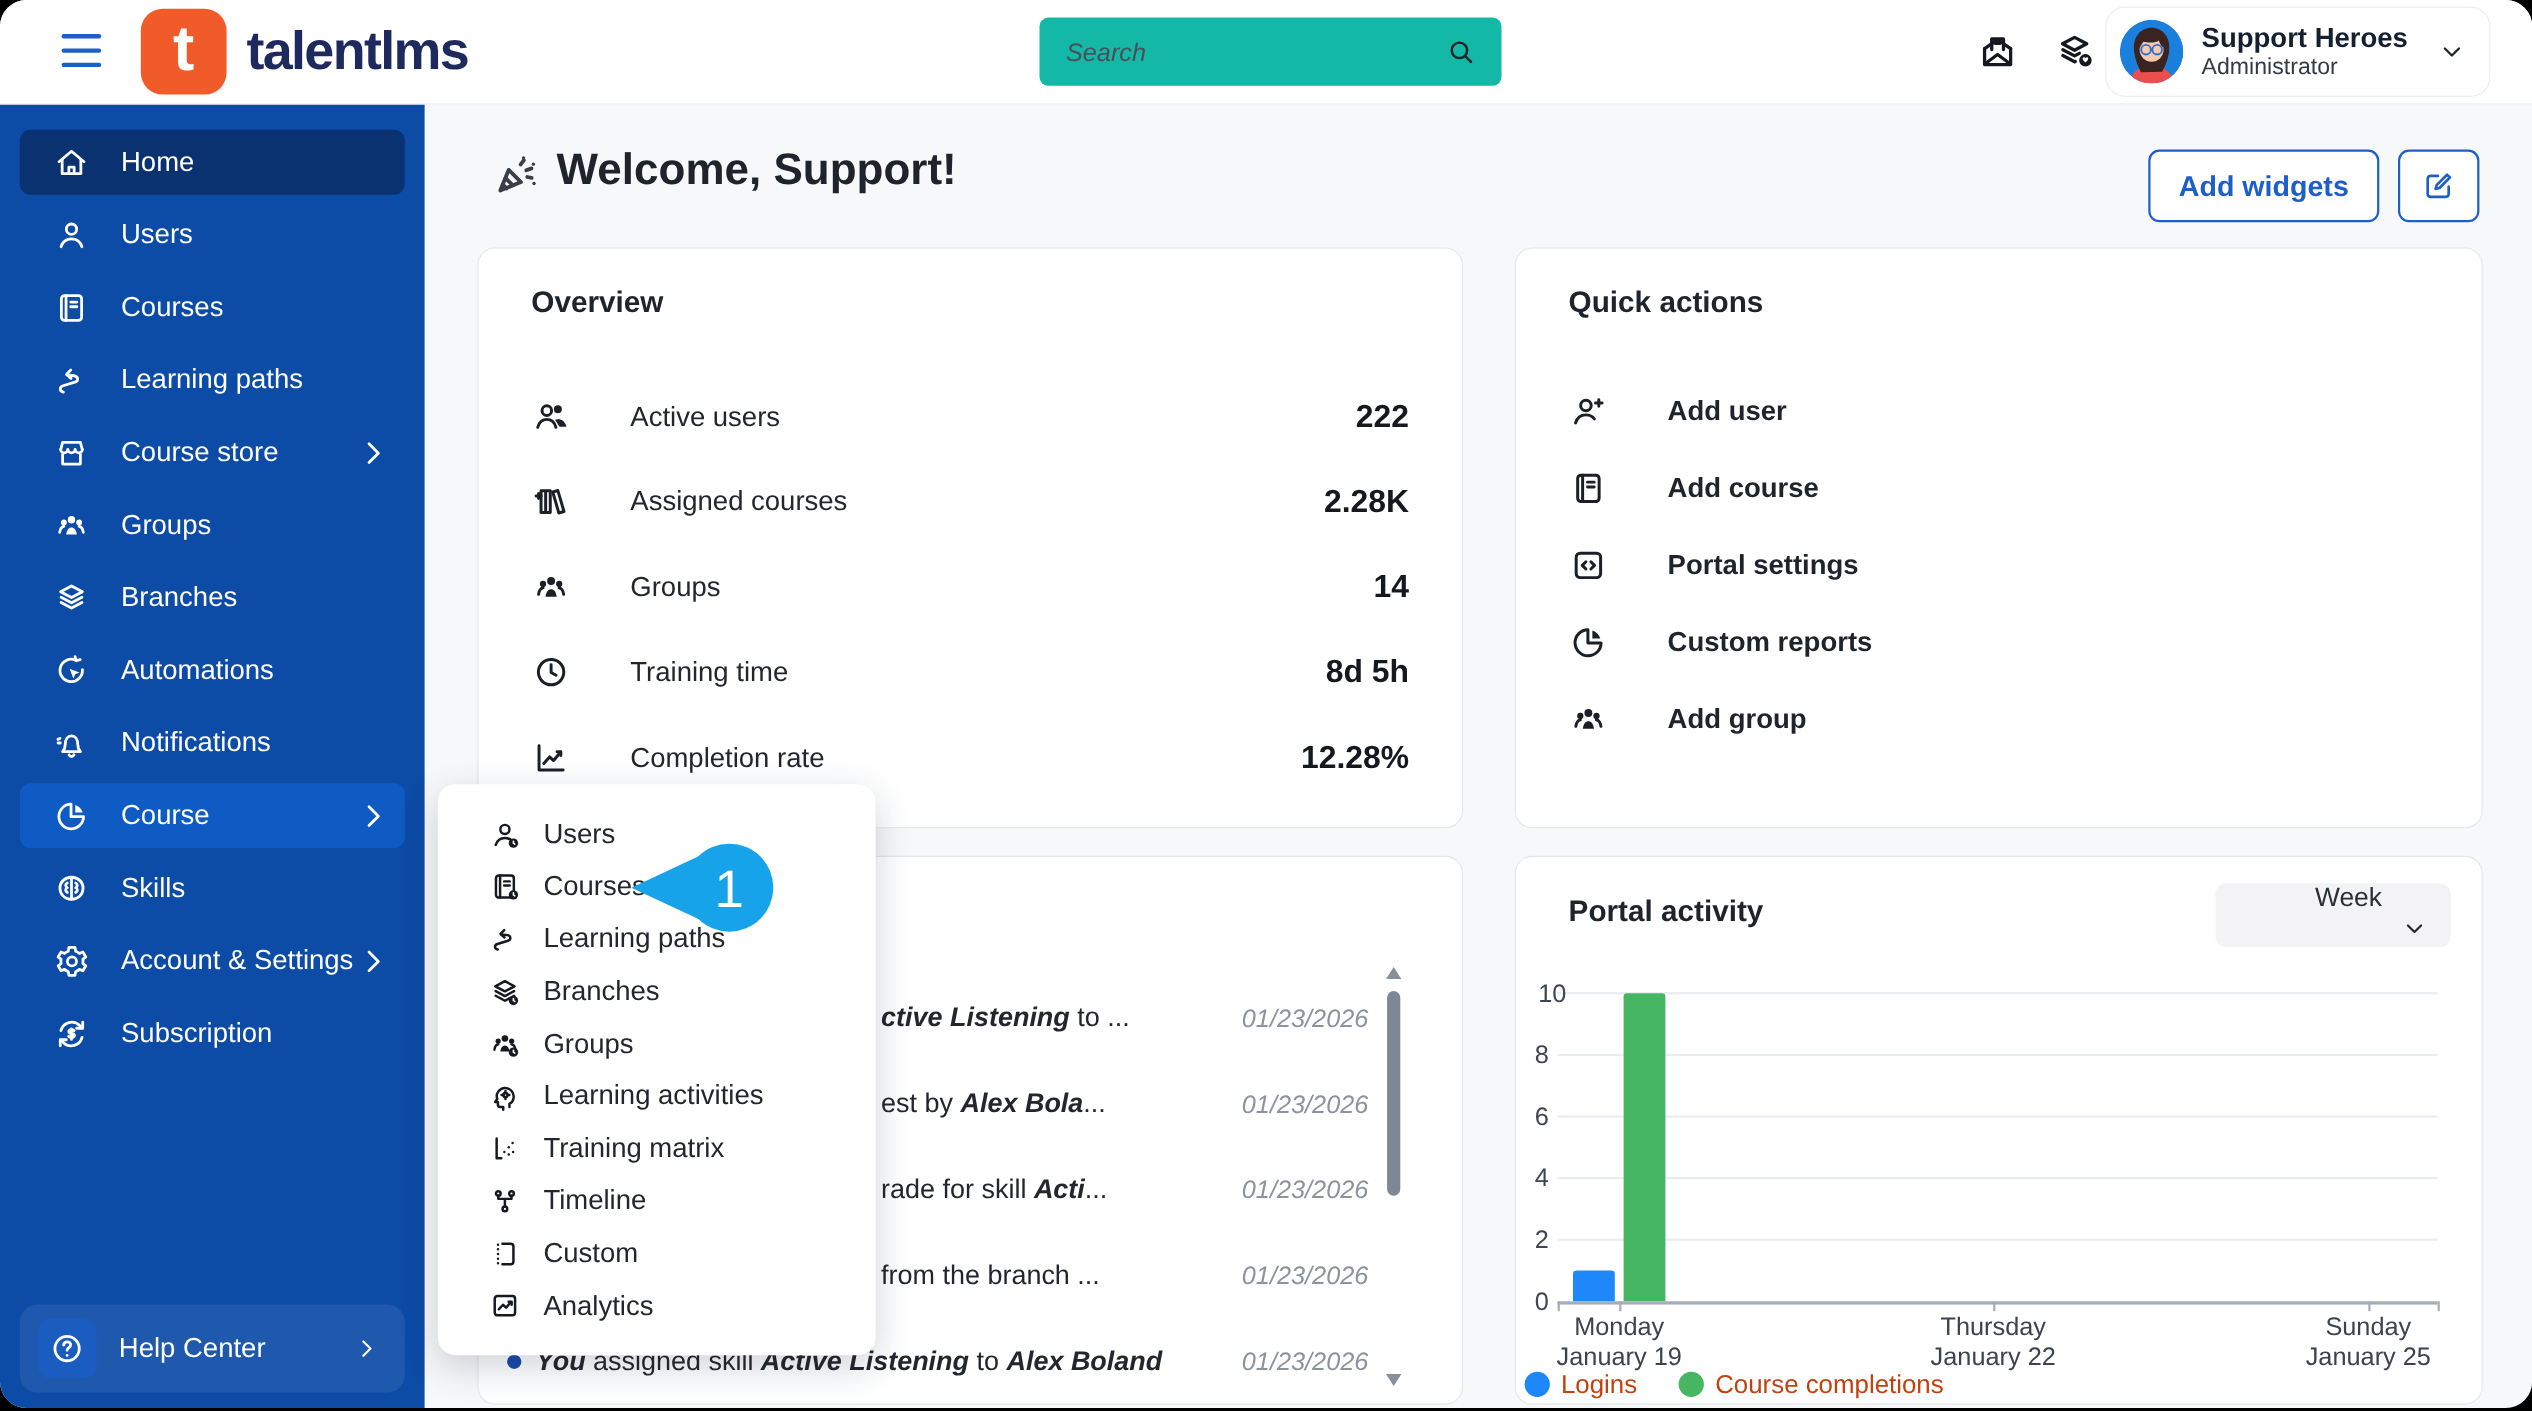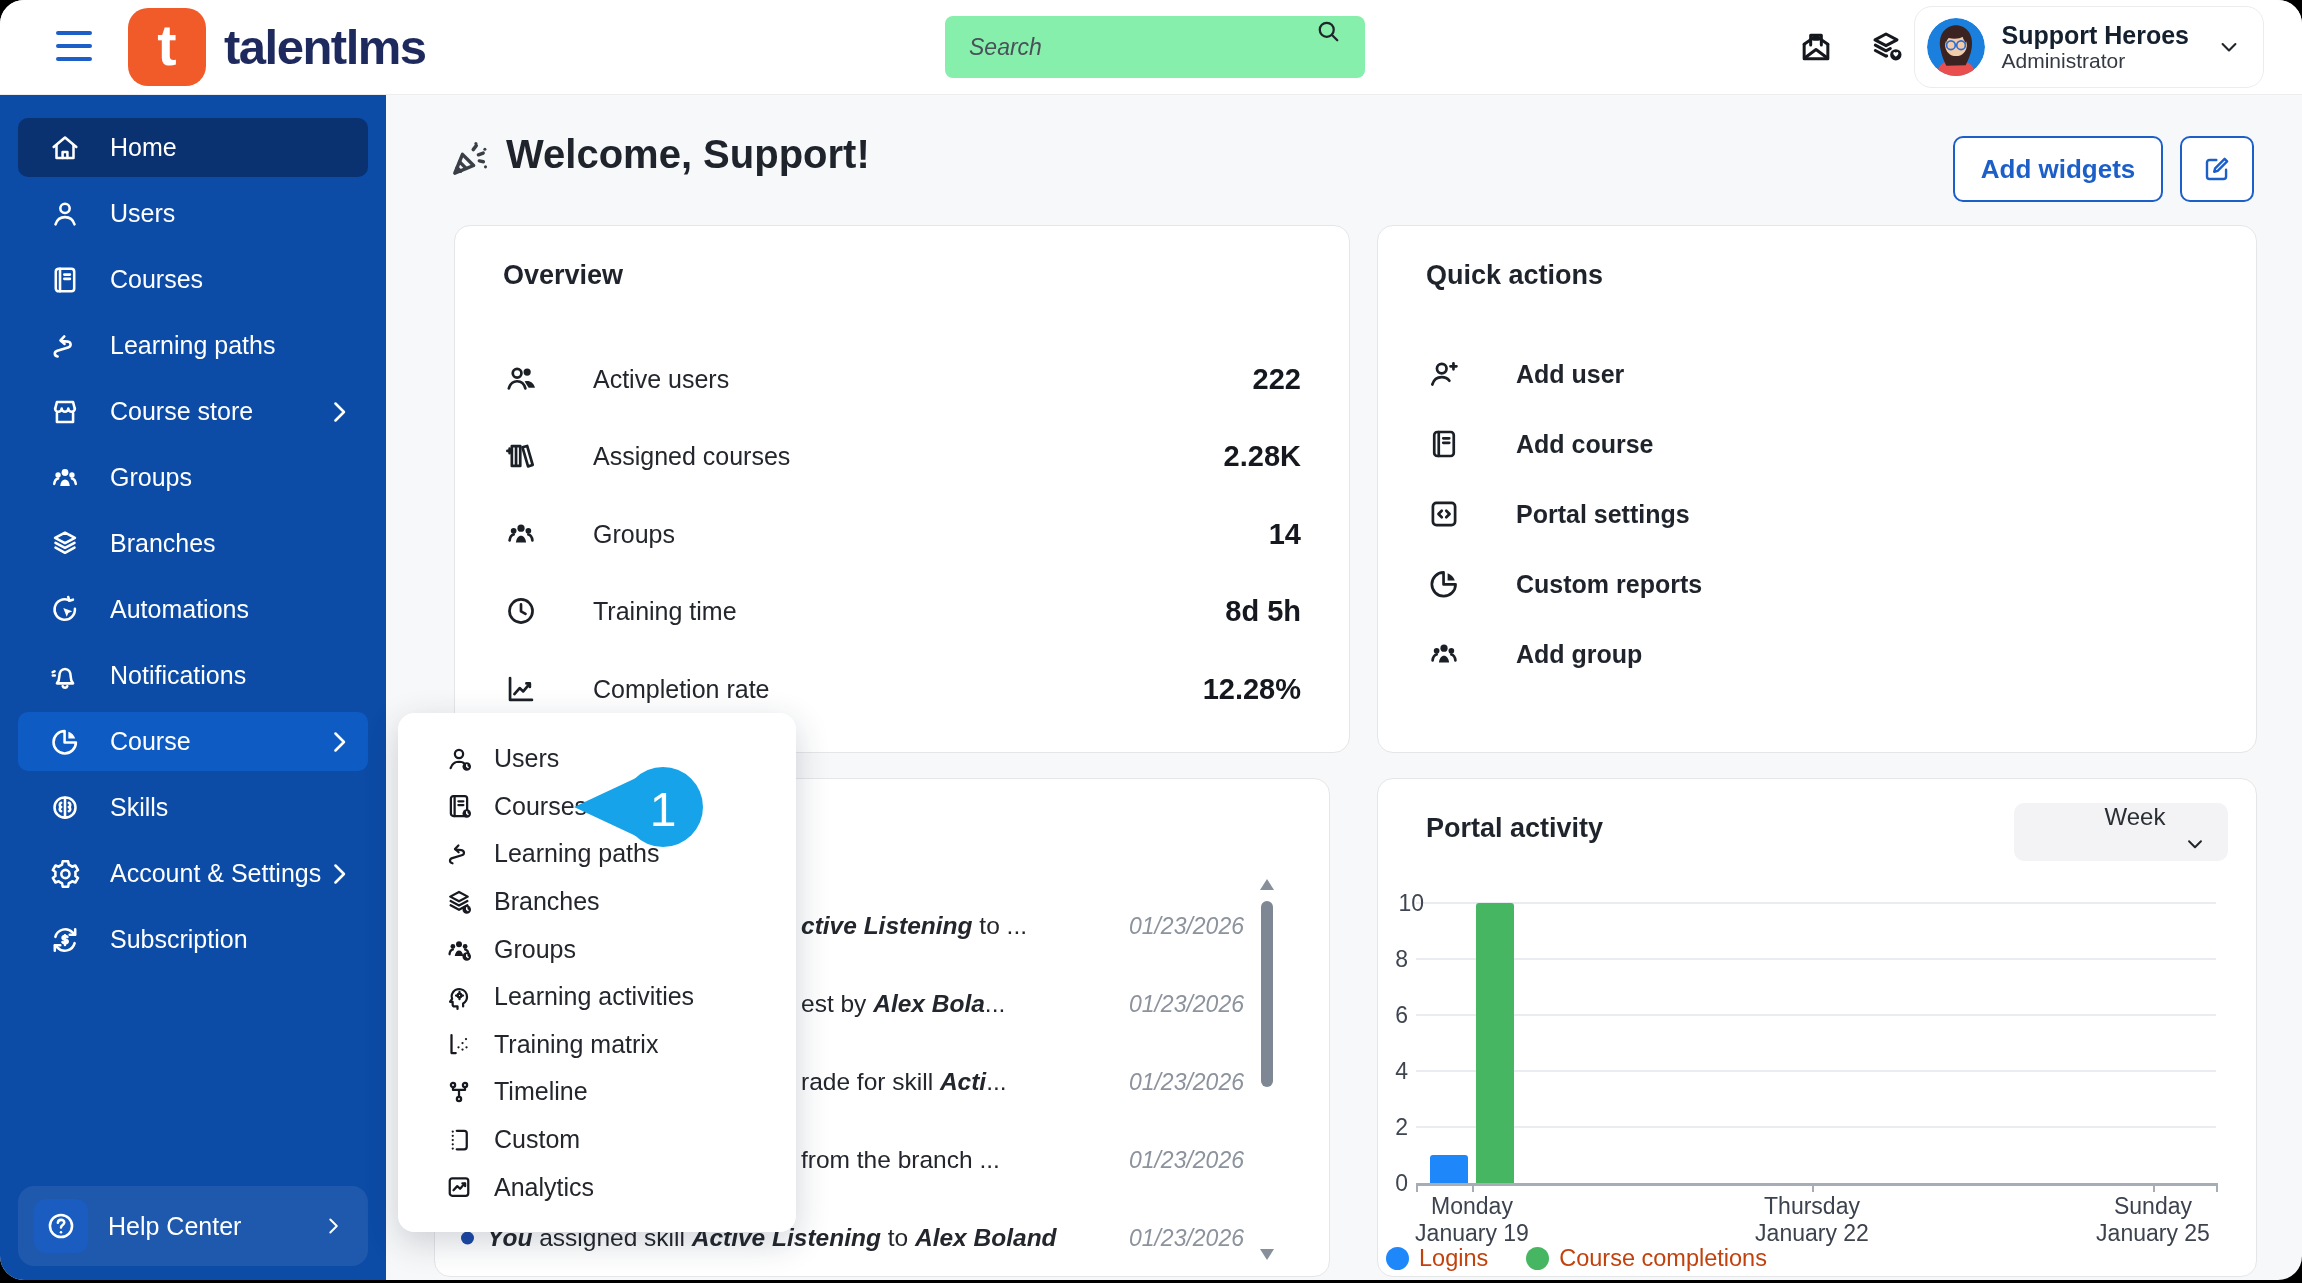--- a/index.html
+++ b/index.html
@@ -9,21 +9,21 @@
   }
   .window{position:absolute;left:0;top:0;width:2302px;height:1280px;border-radius:24px;overflow:hidden;background:#F7F8F9;}
 
   
   .topbar{position:absolute;left:0;top:0;width:100%;height:94px;background:#fff;border-bottom:1px solid #ECEDEF;z-index:30;}
   .hamburger{position:absolute;left:56px;top:31px;width:36px;height:30px;display:flex;flex-direction:column;justify-content:space-between;cursor:pointer;}
   .hamburger i{display:block;height:4px;border-radius:3px;background:#1D5FC9;}
   .logo-box{position:absolute;left:128px;top:8px;width:78px;height:78px;border-radius:20px;background:#F15B2A;display:flex;align-items:center;justify-content:center;}
   .logo-box span{color:#fff;font-size:58px;font-weight:bold;line-height:1;transform:translateY(-2px);}
   .wordmark{position:absolute;left:224px;top:0;height:94px;display:flex;align-items:center;font-size:49px;font-weight:bold;letter-spacing:-1.5px;color:#1E2A5E;}
-  .search{position:absolute;left:945px;top:16px;width:420px;height:62px;background:#86efac;border-radius:8px;display:flex;}
+  .search{position:absolute;left:945px;top:16px;width:420px;height:62px;background:#14b8a6;border-radius:8px;display:flex;align-items:center;}
   .search input{flex:1;border:none;outline:none;background:transparent;font-family:"Liberation Sans",sans-serif;font-size:23px;font-style:italic;color:#3B4149;padding:0 0 0 24px;}
   .search input::placeholder{color:#4A5058;font-style:italic;}
   .search .ic{width:30px;height:30px;margin-right:22px;color:#20242B;}
   .top-icon{position:absolute;top:27px;width:40px;height:40px;color:#15181E;cursor:pointer;}
   .top-icon.mail{left:1796px;}
   .top-icon.stack{left:1866px;}
   .profile{position:absolute;right:38px;top:6px;height:82px;min-width:308px;background:#fff;border:1.5px solid #ECECEF;border-radius:18px;display:flex;align-items:center;padding:0 20px 0 12px;box-sizing:border-box;cursor:pointer;}
   .avatar{width:58px;height:58px;border-radius:50%;overflow:hidden;flex:0 0 auto;}
   .profile-txt{margin-left:16px;line-height:1.15;}
   .profile-name{font-size:25px;font-weight:bold;color:#15202F;}
@@ -48,21 +48,21 @@
   .welcome-ic{position:absolute;left:446px;top:136px;width:46px;height:46px;color:#3A3F47;}
   .page-title{position:absolute;left:506px;top:132px;font-size:40px;font-weight:bold;color:#1F232B;}
   .btn-outline{position:absolute;box-sizing:border-box;border:2px solid #1C5FC9;border-radius:10px;background:#fff;color:#1C5FC9;display:flex;align-items:center;justify-content:center;cursor:pointer;}
   .btn-widgets{left:1953px;top:136px;width:210px;height:66px;font-size:26px;font-weight:600;font-family:"Liberation Sans",sans-serif;}
   .btn-edit{left:2180px;top:136px;width:74px;height:66px;}
   .btn-edit .ic{width:32px;height:32px;}
 
   .card{position:absolute;background:#fff;border:1.5px solid #E5E6E8;border-radius:16px;box-sizing:border-box;}
   .card-title{position:absolute;left:48px;top:34px;font-size:27px;font-weight:bold;color:#1F232B;}
 
-  #overview-card{left:454px;top:225px;width:896px;height:528px;}
+  #overview-card{left:434px;top:225px;width:896px;height:528px;}
   .ov-row{position:absolute;left:48px;right:48px;height:50px;display:flex;align-items:center;}
   .ov-row .ic{width:36px;height:36px;color:#1B1F26;}
   .ov-label{font-size:25px;color:#23262C;margin-left:54px;}
   .ov-value{margin-left:auto;font-size:29px;font-weight:bold;color:#15181E;}
 
   #quick-card{left:1377px;top:225px;width:880px;height:528px;}
   .qa-row{position:absolute;left:48px;height:50px;display:flex;align-items:center;cursor:pointer;}
   .qa-row .ic{width:36px;height:36px;color:#1B1F26;}
   .qa-label{font-size:25px;font-weight:600;color:#1F232B;margin-left:54px;white-space:nowrap;}
 

